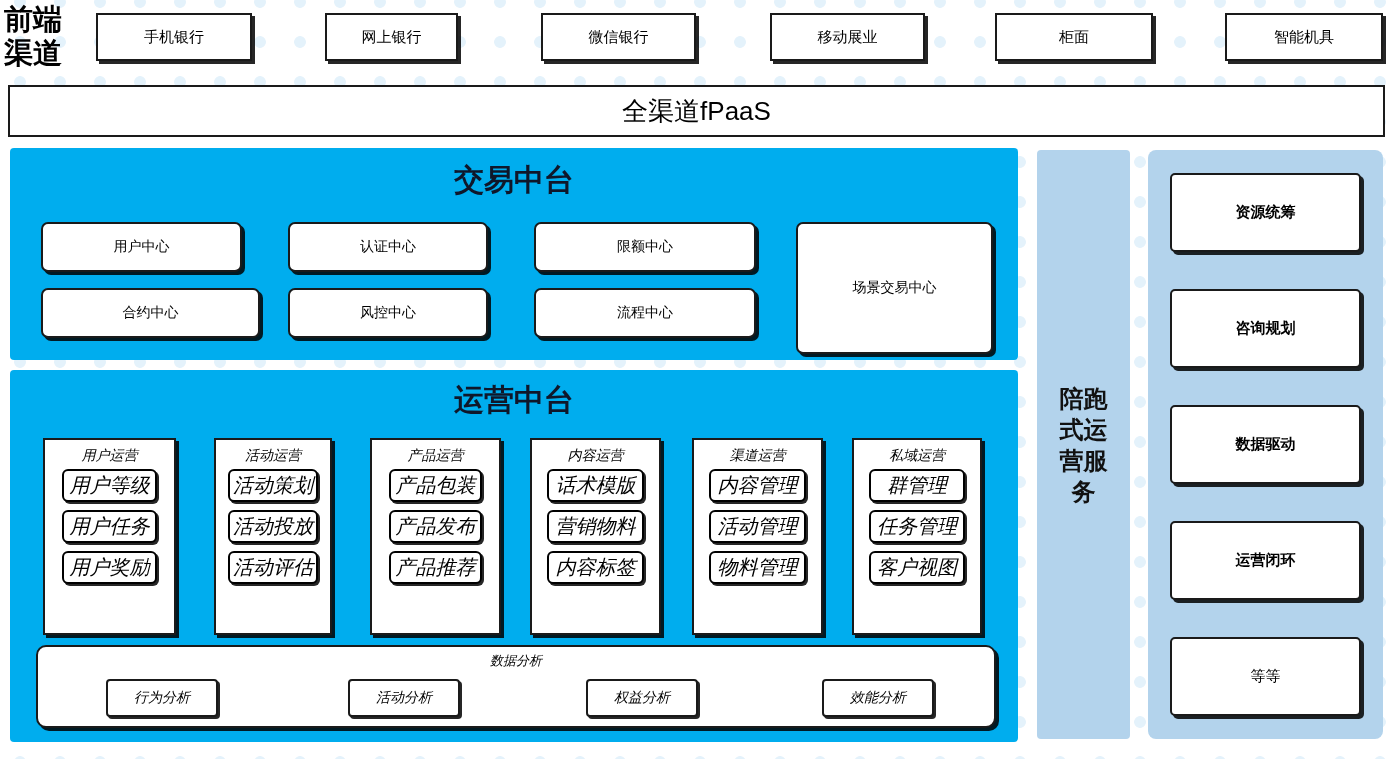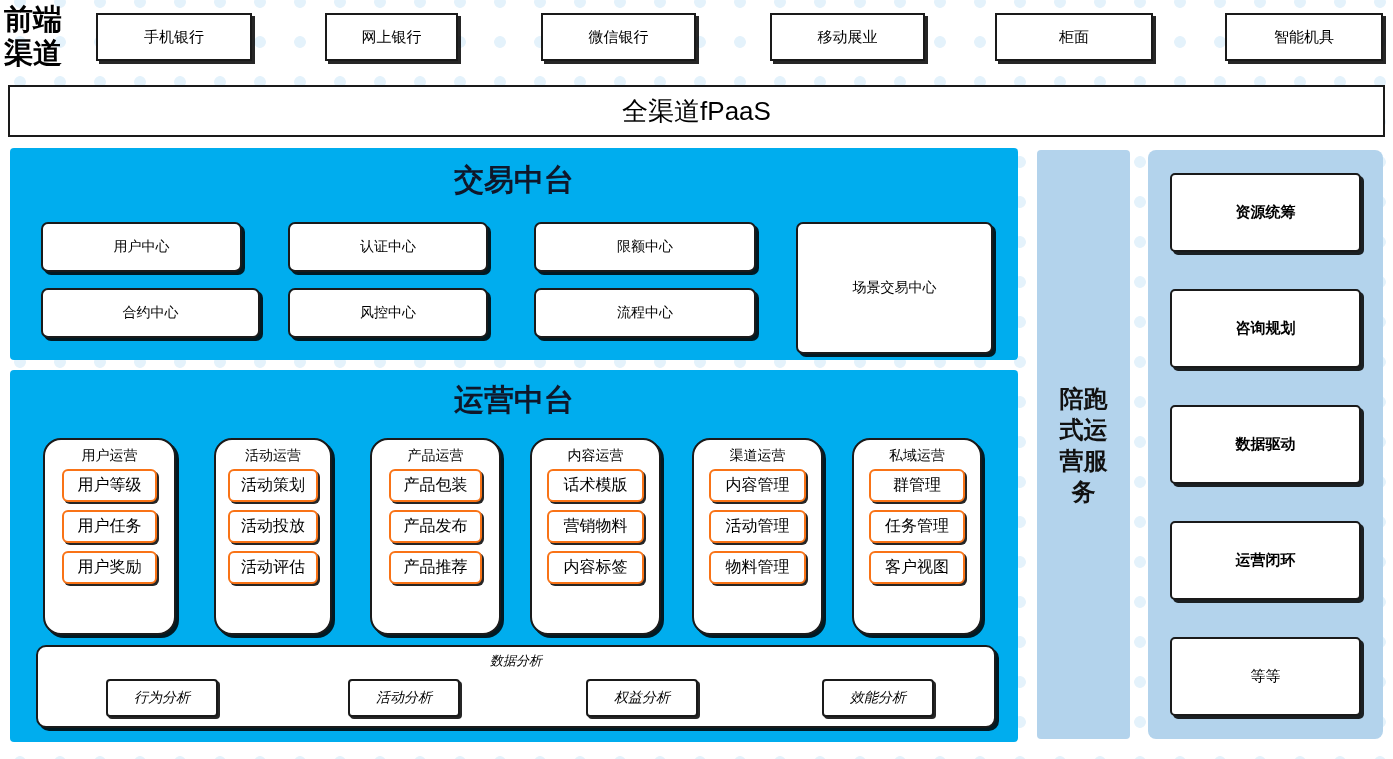--- a/index.html
+++ b/index.html
@@ -113,48 +113,49 @@
   }
 
   
   #panel-operations { top: 370px; height: 372px; }
   #panel-operations .panel-title { top: 10px; }
 
   .ops-group {
     position: absolute;
     background: #ffffff;
     border: 2px solid #1a1a1a;
-    border-radius: 18px;
+    border-radius: 0;
     box-sizing: border-box;
     box-shadow: 3px 3px 0 0 rgba(0,0,0,0.85);
     top: 438px;
     height: 197px;
     display: flex;
     flex-direction: column;
     align-items: center;
     padding-top: 6px;
+    font-style: italic;
   }
   .ops-group-title {
     font-size: 14px;
     color: #000;
     margin-bottom: 5px;
     line-height: 18px;
   }
   .ops-item {
     background: #ffffff;
-    border: 2px solid #f97316;
+    border: 2px solid #000000;
     border-radius: 6px;
     box-sizing: border-box;
     box-shadow: 2px 2px 0 0 rgba(0,0,0,0.85);
     height: 33px;
     margin-bottom: 8px;
     display: flex;
     align-items: center;
     justify-content: center;
-    font-size: 16px;
+    font-size: 20px;
     color: #000;
   }
 
   
   #data-analysis {
     position: absolute;
     left: 36px;
     top: 645px;
     width: 960px;
     height: 83px;

